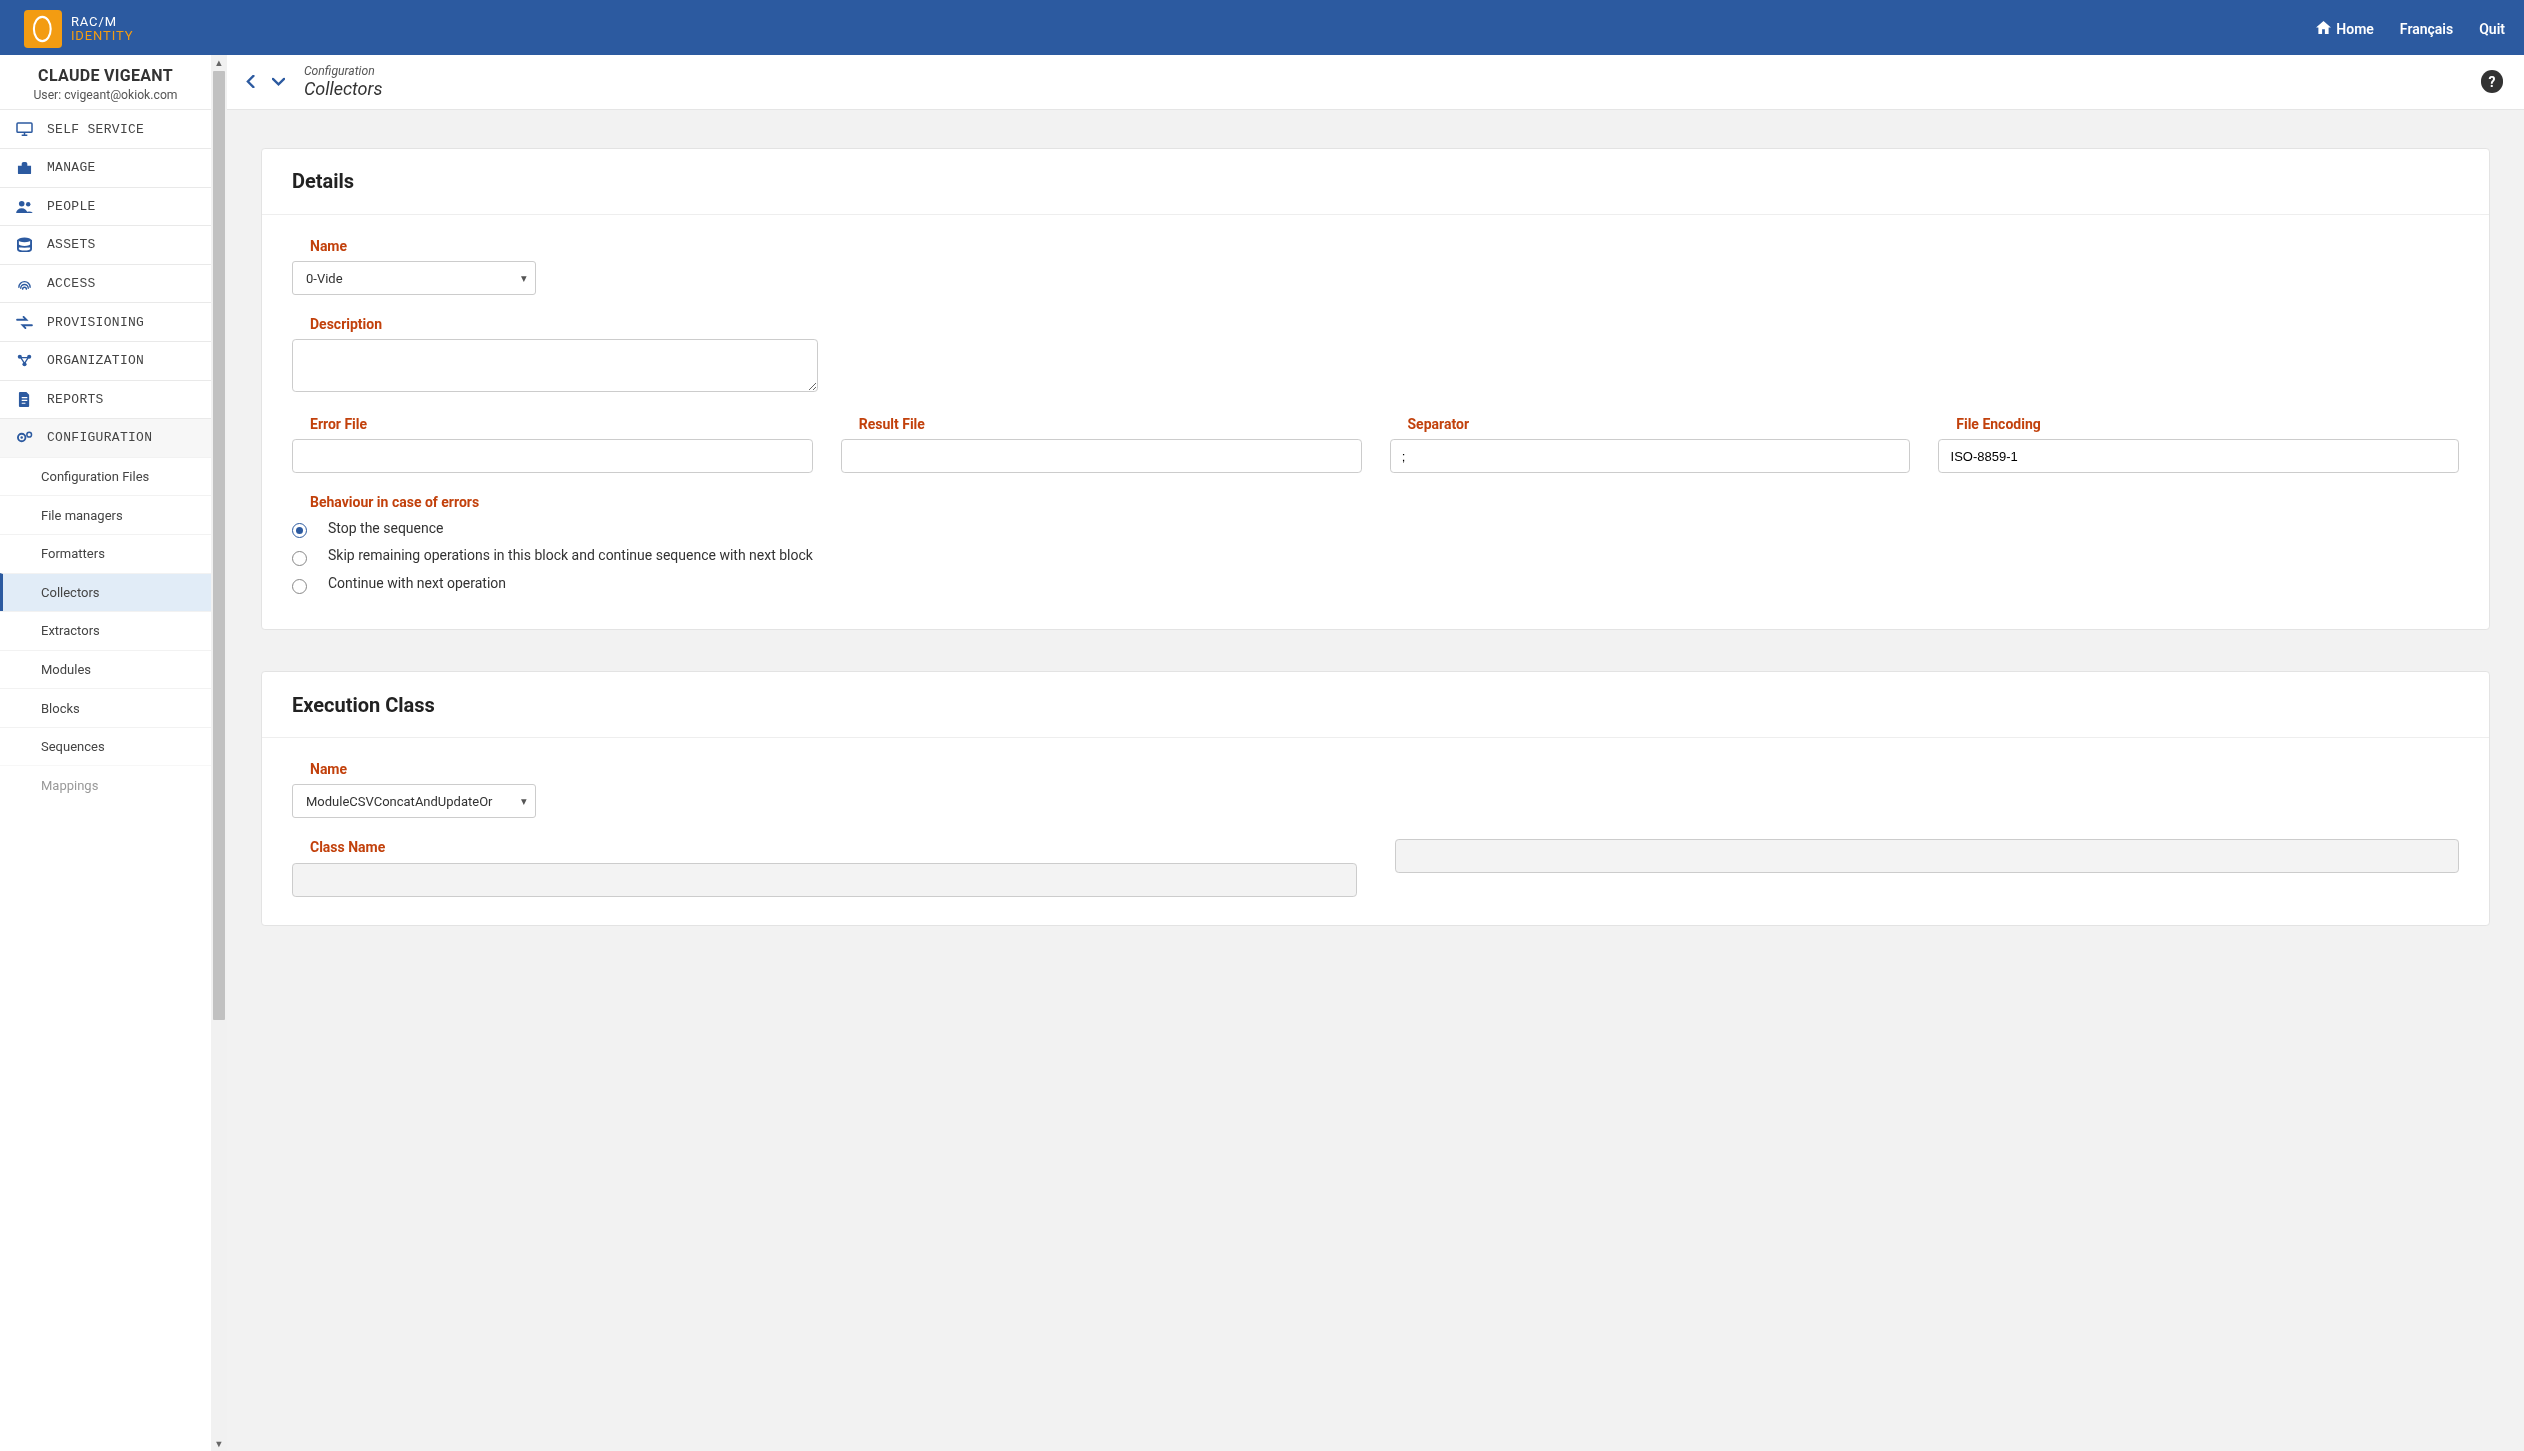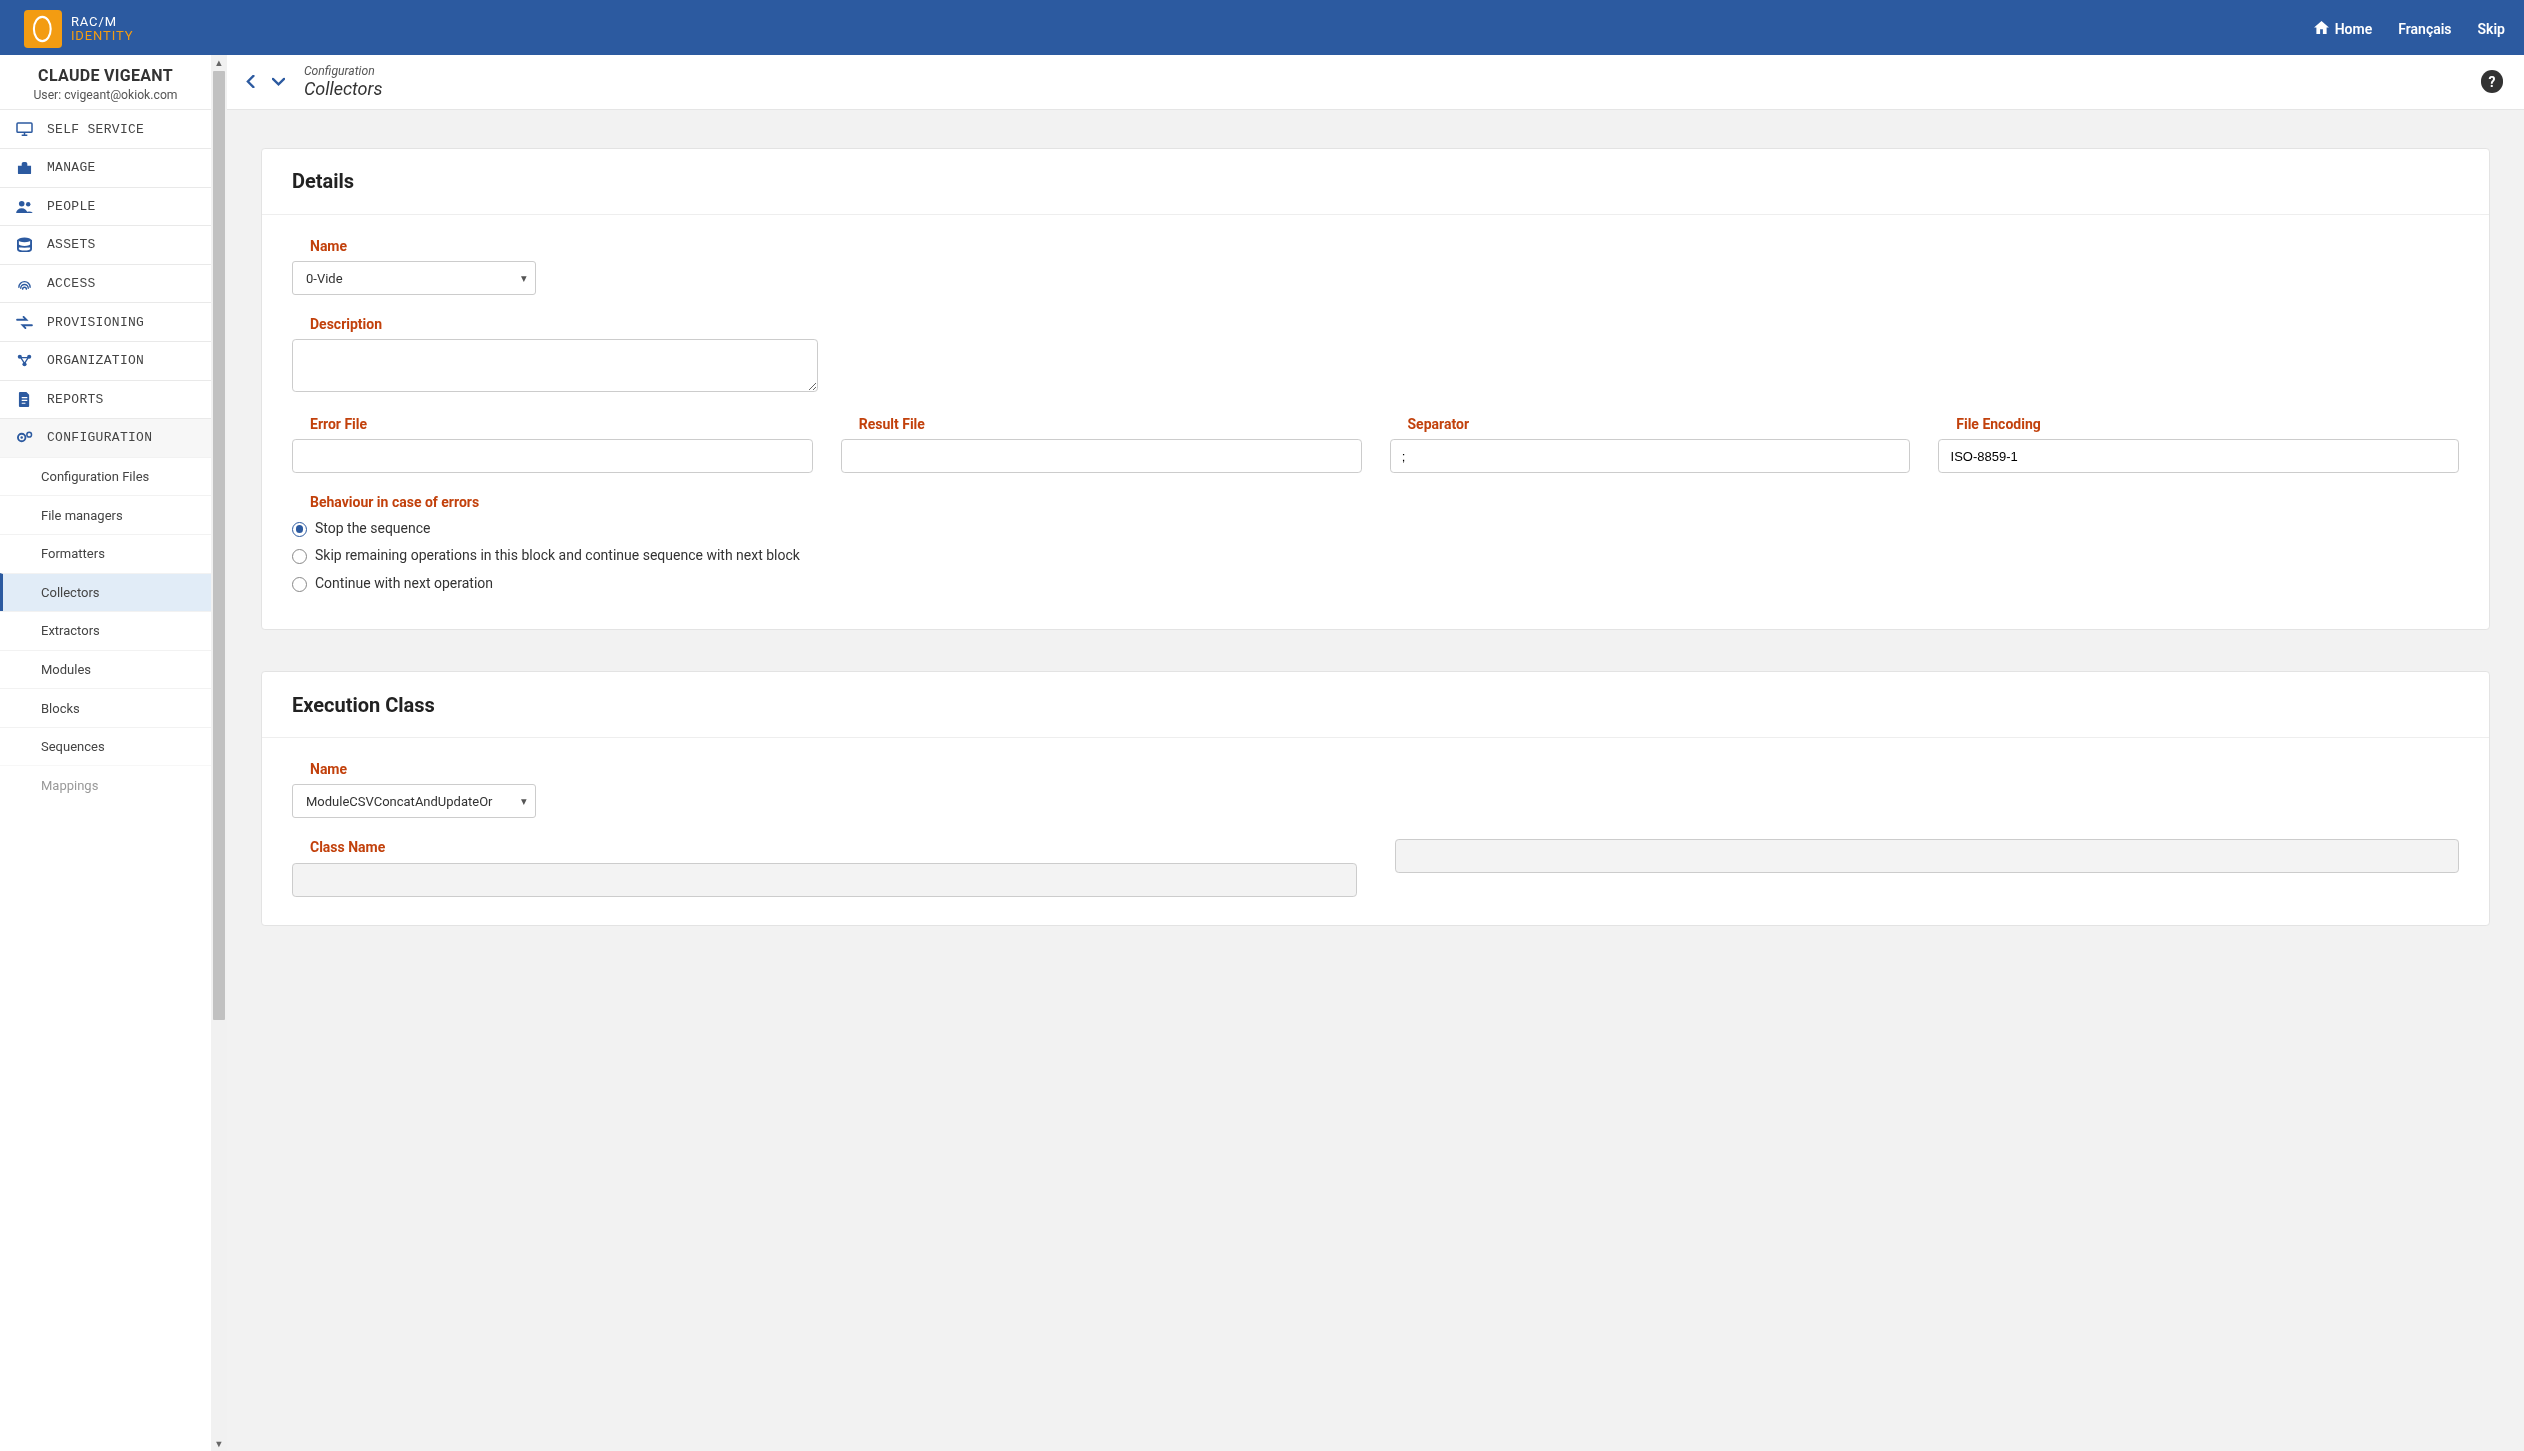--- a/index.html
+++ b/index.html
@@ -55,21 +55,21 @@
 .field-label { font-weight:700; font-size:14px; color:#c2410c; margin-bottom:7.5px; display:block;margin-left:18px; }
 .form-row { margin-bottom: 20.7px; }
 .select-wrap, .input-wrap { position:relative; }
 .select-box { width: 244px; height:34px; border:0.9px solid #ccc; border-radius:3px; padding: 0 28px 0 13px; display:flex; align-items:center; font-size:13px; color:#333; cursor:pointer; background:#fff; }
 .select-caret { position:absolute; right:9.4px; top:50%; transform:translateY(-50%); color:#555; pointer-events:none; font-size:11.3px; }
 .textarea-box { width:526px; height:53px; border:0.9px solid #ccc; border-radius:3.8px; padding:7.5px 11.3px; resize:both; font-family:inherit; font-size:13px; }
 .row-4 { display:flex; gap:28px; }
 .row-4 > div { flex:1; min-width:0; }
 .text-input { width:100%; height:34px; border:0.9px solid #ccc; border-radius:3.8px; padding:0 11.3px; font-size:13px; }
 .radio-group { margin-top:5.6px; }
-.radio-row { display:flex; align-items:center; gap:8px; margin-bottom:7.5px; }
+.radio-row { display:flex; align-items:flex-end; gap:21px; margin-bottom:7.5px; }
 .radio-outer { width:15px; height:15px; border:1.4px solid #888; border-radius:50%; margin-top:2.8px; display:flex; align-items:center; justify-content:center; flex-shrink:0; cursor:pointer;}
 .radio-outer.checked { border-color:#2c5aa0; }
 .radio-inner { width:7.5px; height:7.5px; background:#2c5aa0; border-radius:50%; }
 .radio-label { font-size:14px; color:#333; max-width:489px; line-height:1.45; }
 
 .row-2 { display:flex; gap:38px; }
 .row-2 > div { flex:1; }
 .disabled-input { background:#f3f3f3; }
 
 </style>
@@ -95,21 +95,21 @@
         <svg width="15" height="13" viewBox="0 0 16 14">
             <path d="M8 0 L16 7 L13.5 7 L13.5 14 L9.5 14 L9.5 9 L6.5 9 L6.5 14 L2.5 14 L2.5 7 L0 7 Z" fill="#fff"></path>
           </svg>
       </span>
       <span>Home</span>
     </a>
     <a class="header-link">
         <span>Français</span>
       </a>
     <a class="header-link">
-        <span>Skip</span>
+        <span>Quit</span>
       </a>
   </nav>
 </header>
 
 <div class="container">
   <div class="sidebar-wrap">
   <aside class="sidebar">
     <div class="user-block">
       <div class="user-name">CLAUDE VIGEANT</div>
       <div class="user-sub">User: cvigeant@okiok.com</div>

